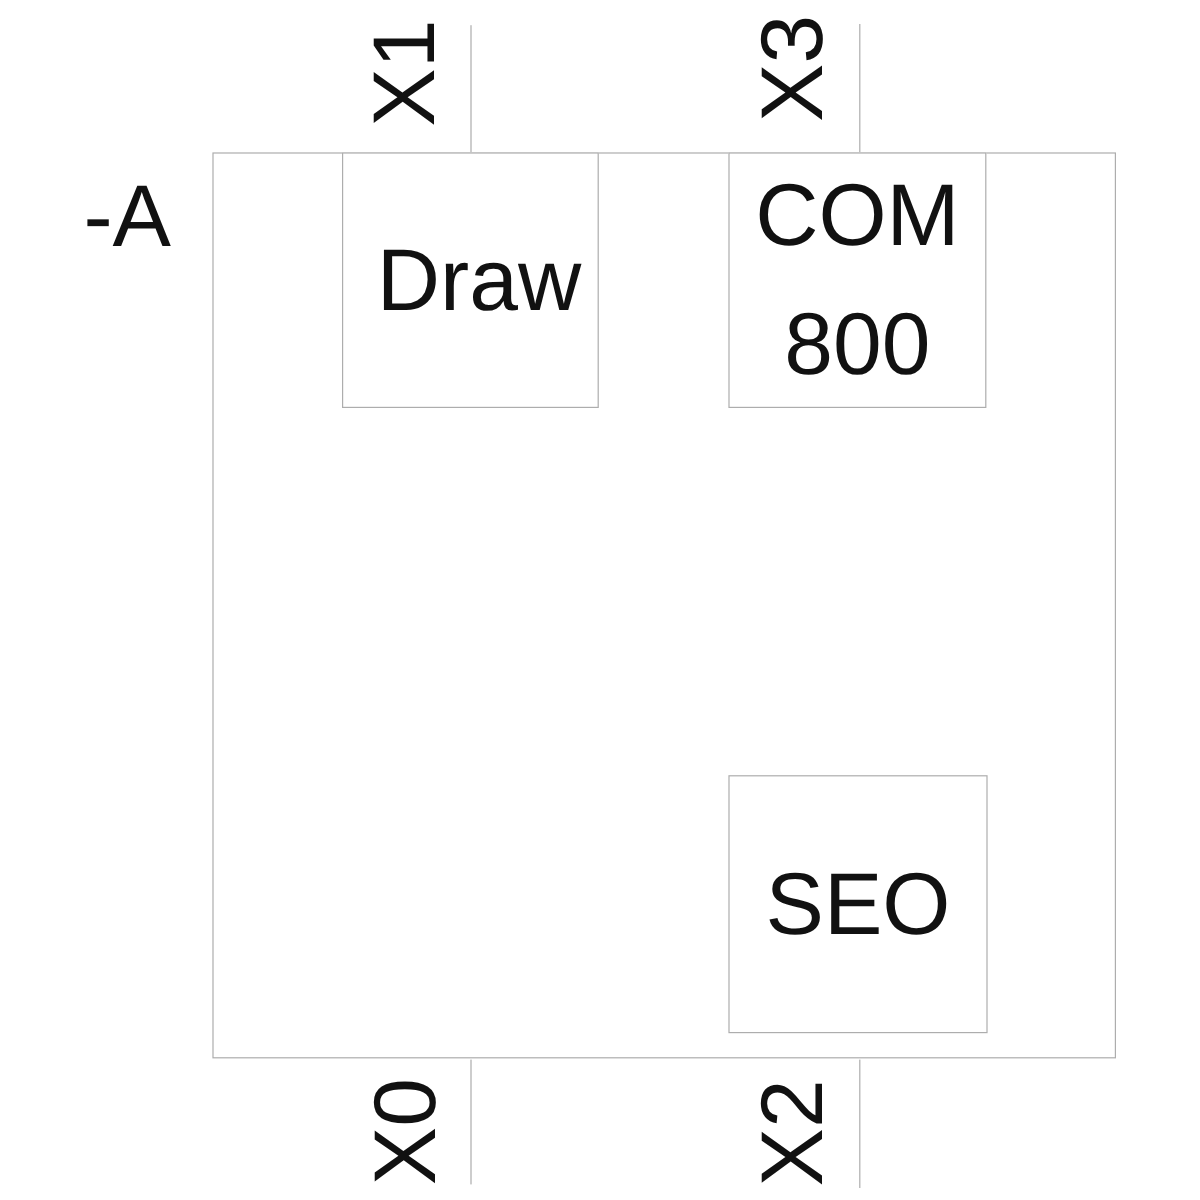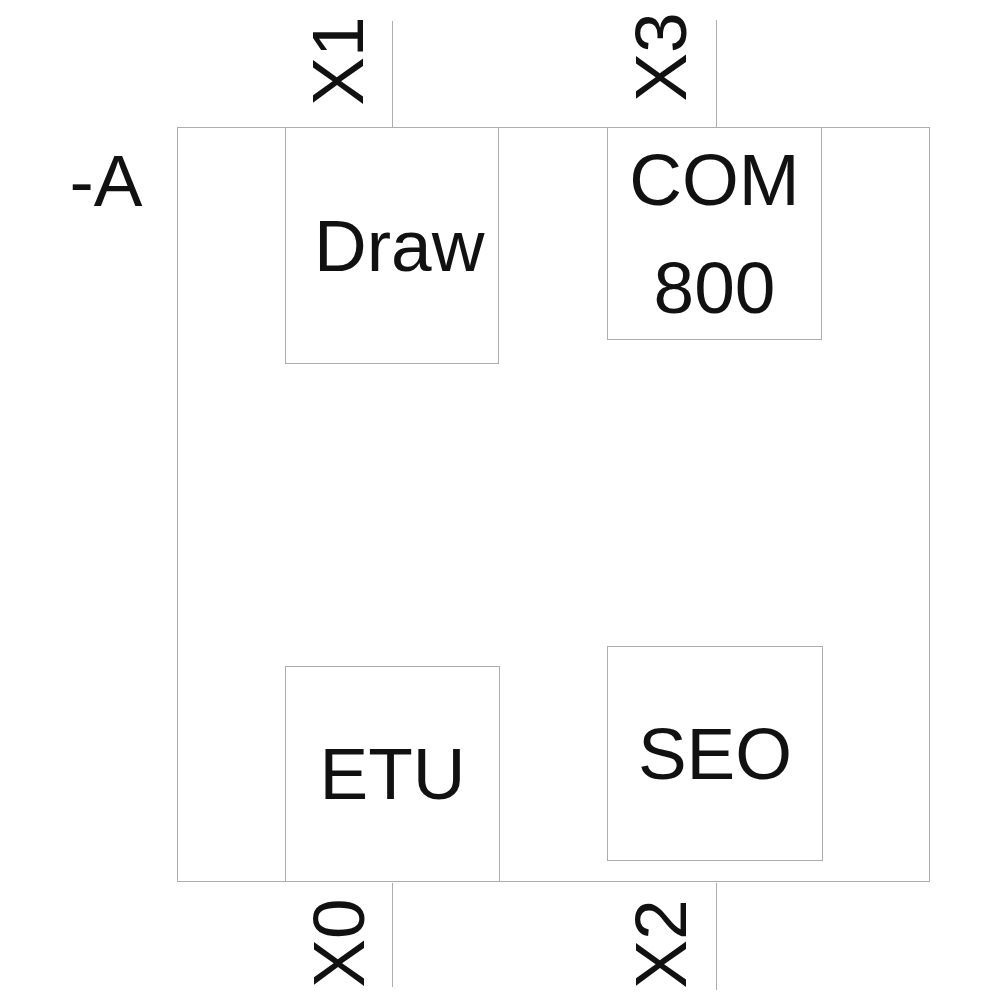--- a/index.html
+++ b/index.html
@@ -32,21 +32,21 @@
     box-sizing: border-box;
     background: #ffffff;
     display: flex;
     flex-direction: column;
     justify-content: center;
     font-size: 73px;
     line-height: 108px;
     white-space: nowrap;
   }
   .block-draw-out {
-    left: 285px; top: 127px; width: 214px; height: 237px;
+    left: 285px; top: 127px; width: 214px; height: 213px;
     align-items: flex-start;
     padding-left: 28px;
   }
   .block-com-800 {
     left: 607px; top: 127px; width: 215px; height: 213px;
     align-items: center;
   }
   .block-etu {
     left: 285px; top: 666px; width: 215px; height: 216px;
     align-items: center;
@@ -110,21 +110,18 @@
 
   <div class="block block-draw-out">
     <span class="block-line">Draw</span>
   </div>
 
   <div class="block block-com-800">
     <span class="block-line">COM</span>
     <span class="block-line">800</span>
   </div>
 
-  <div class="block block-etu">
-    <span class="block-line">ETU</span>
-  </div>
 
   <div class="block block-seo">
     <span class="block-line">SEO</span>
   </div>
 
 </div>
 
 </body></html>

